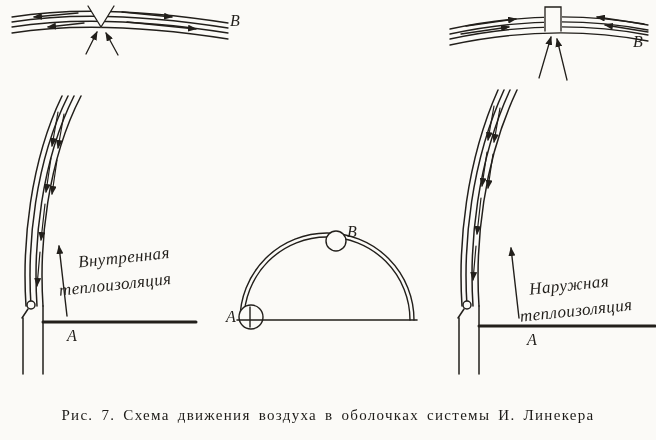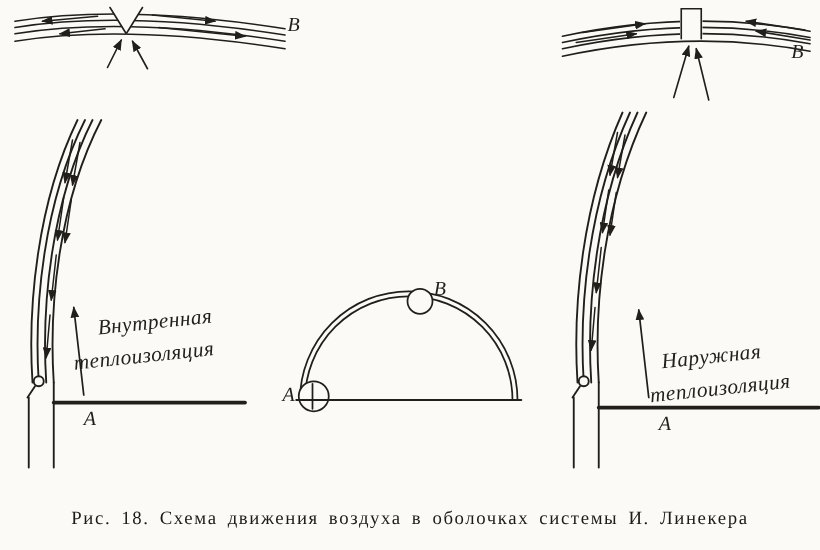--- a/index.html
+++ b/index.html
@@ -151,15 +151,15 @@
 
   <div class="ins-label" style="left:55px;top:252px;">
     <div class="l1-indent-lg">Внутренная</div>
     <div>теплоизоляция</div>
   </div>
   <div class="ins-label" style="left:516px;top:278px;">
     <div class="l1-indent-sm">Наружная</div>
     <div>теплоизоляция</div>
   </div>
 
-  <div class="caption">Рис. 18. Схема движения воздуха в оболочках системы И. Линекера</div>
+  <div class="caption">Рис. 7. Схема движения воздуха в оболочках системы И. Линекера</div>
 
 </div>
 
 </body></html>

